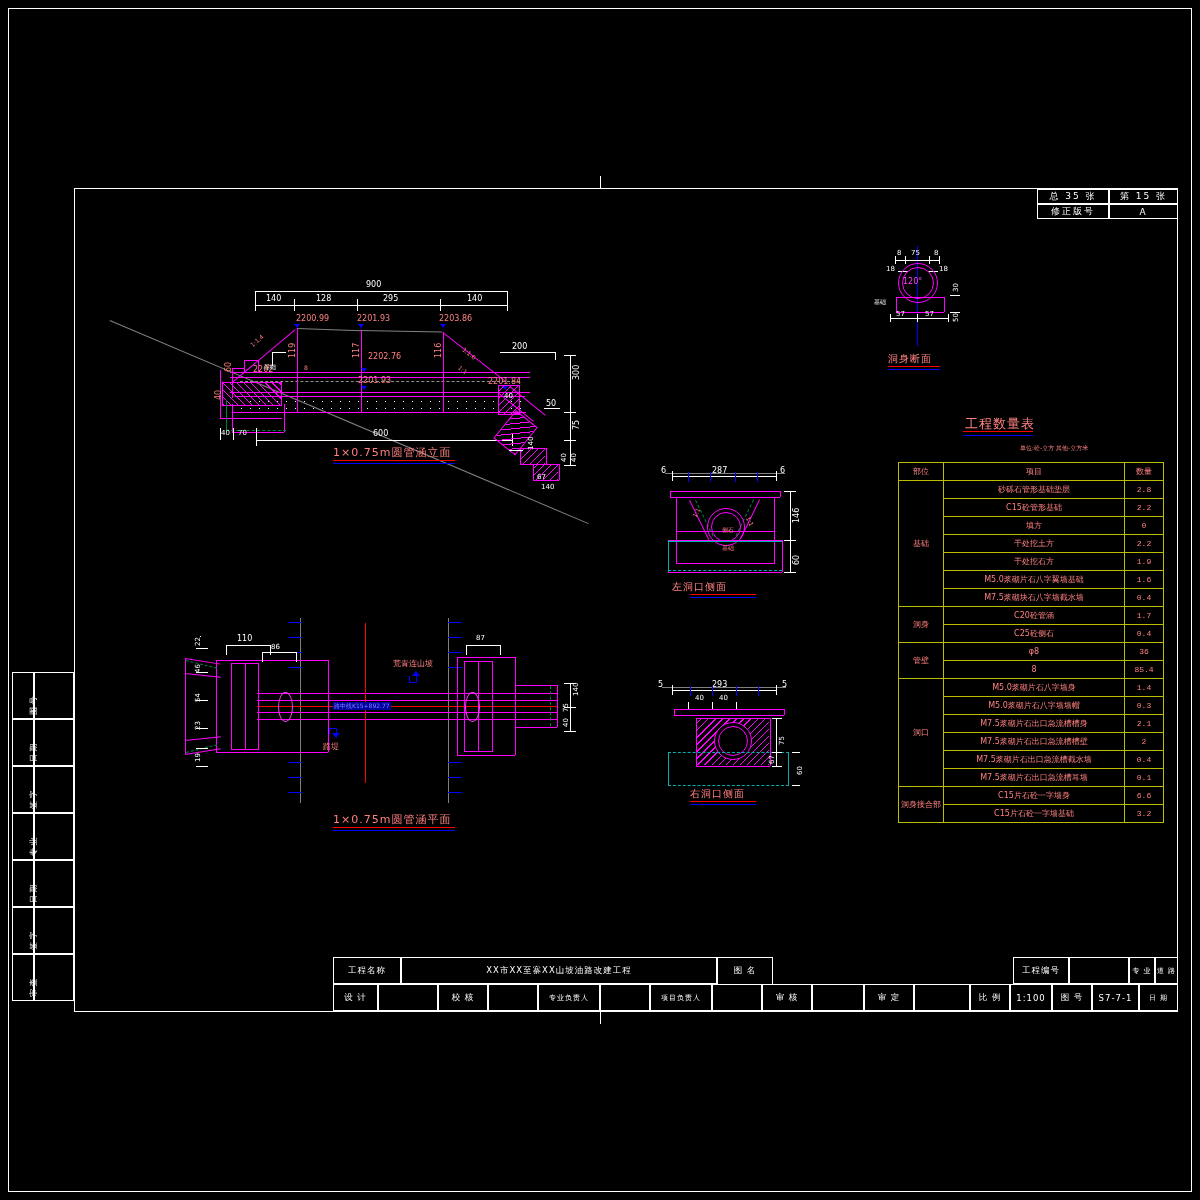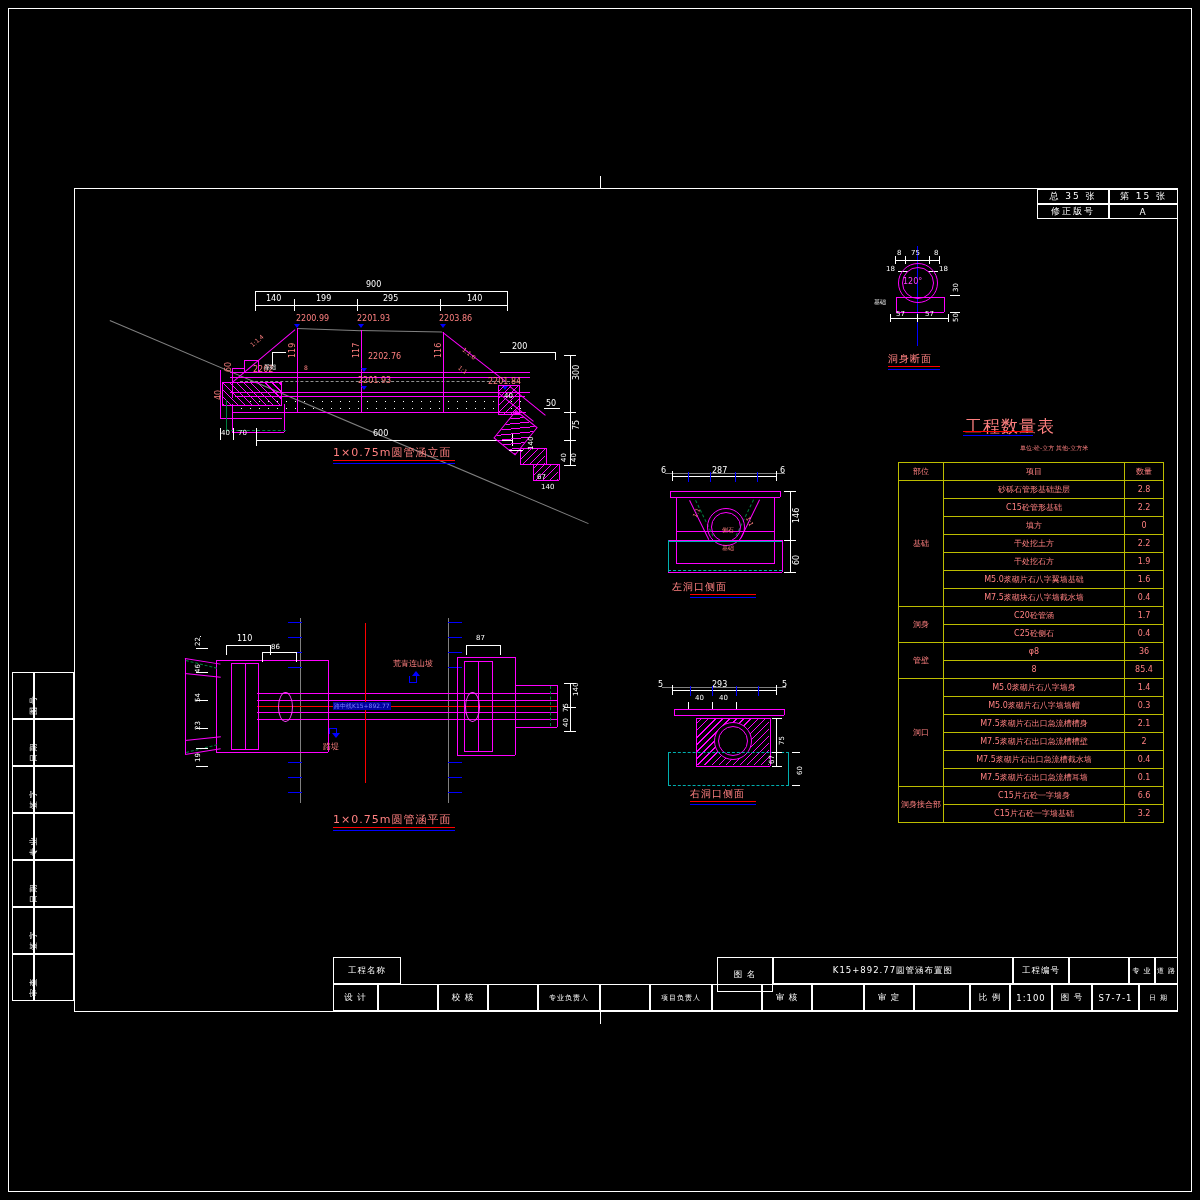--- a/index.html
+++ b/index.html
@@ -30,21 +30,21 @@
   
   .hdrbox{position:absolute;border:1px solid #ffffff;box-sizing:border-box;color:#fff;font-size:9px;
           display:flex;align-items:center;justify-content:center;letter-spacing:2px;}
 
   
   #qtable{position:absolute;left:898px;top:462px;border-collapse:collapse;}
   #qtable td{border:1px solid #bdbd00;color:#ff8080;font-size:8px;height:17px;padding:0 2px;
              text-align:center;white-space:nowrap;}
   #qtable td.sec{width:40px;}
   #qtable td.itm{width:176px;}
-  #qtable td.qty{width:34px;}
+  #qtable td.qty{width:34px;font-family:Liberation Mono, monospace;}
   #qtable td.hd{color:#ff8080;}
 
   .ttl{position:absolute;color:#ff8080;font-size:11px;white-space:nowrap;letter-spacing:1px;}
   .ttlRed{position:absolute;background:#ff0000;height:1px;}
   .ttlBlue{position:absolute;background:#0000ff;height:1px;}
 
   
   #notes{position:absolute;left:845px;top:826px;color:#ff8080;font-size:9px;line-height:12.6px;white-space:pre;}
 
   
@@ -129,21 +129,21 @@
     <div class="ln" style="left:507px;top:291px;width:1px;height:14px;"></div>
     <div class="txtW" style="left:366px;top:280px;">900</div>
 
     <div class="ln" style="left:255px;top:305px;width:253px;height:1px;"></div>
     <div class="ln" style="left:255px;top:299px;width:1px;height:12px;"></div>
     <div class="ln" style="left:294px;top:299px;width:1px;height:12px;"></div>
     <div class="ln" style="left:357px;top:299px;width:1px;height:12px;"></div>
     <div class="ln" style="left:440px;top:299px;width:1px;height:12px;"></div>
     <div class="ln" style="left:507px;top:299px;width:1px;height:12px;"></div>
     <div class="txtW" style="left:266px;top:294px;">140</div>
-    <div class="txtW" style="left:316px;top:294px;">199</div>
+    <div class="txtW" style="left:316px;top:294px;">128</div>
     <div class="txtW" style="left:383px;top:294px;">295</div>
     <div class="txtW" style="left:467px;top:294px;">140</div>
 
     <div class="txtP" style="left:296px;top:314px;">2200.99</div>
     <div class="txtP" style="left:357px;top:314px;">2201.93</div>
     <div class="txtP" style="left:439px;top:314px;">2203.86</div>
     <div class="arrowdn" style="left:294px;top:324px;"></div>
     <div class="arrowdn" style="left:358px;top:324px;"></div>
     <div class="arrowdn" style="left:440px;top:324px;"></div>
 
@@ -528,21 +528,21 @@
     <div class="txtW" style="left:952px;top:292px;font-size:7px;"><span class="rot90" style="display:inline-block;">30</span></div>
     <div class="txtW" style="left:952px;top:322px;font-size:7px;"><span class="rot90" style="display:inline-block;">50</span></div>
 
     <div class="txtW" style="left:874px;top:297px;font-size:6px;">基础</div>
 
     <div class="ttl" style="left:888px;top:352px;font-size:10px;">洞身断面</div>
     <div class="ttlRed" style="left:888px;top:366px;width:52px;"></div>
     <div class="ttlBlue" style="left:888px;top:369px;width:52px;"></div>
   </div>
 
-  <div class="ttl" style="left:965px;top:415px;font-size:17px;">工程数量表</div>
+  <div class="ttl" style="left:965px;top:415px;font-size:13px;">工程数量表</div>
   <div class="ttlRed" style="left:963px;top:431px;width:70px;"></div>
   <div class="ttlBlue" style="left:963px;top:435px;width:70px;"></div>
   <div style="position:absolute;left:1020px;top:444px;color:#ff8080;font-size:6px;white-space:nowrap;">单位:砼-立方  其他-立方米</div>
 
   <table id="qtable">
     <tbody>
       <tr>
         <td class="sec hd">部位</td>
         <td class="itm hd">项目</td>
         <td class="qty hd">数量</td>
@@ -633,22 +633,22 @@
           <td class="itm">C15片石砼一字墙基础</td>
           <td class="qty">3.2</td>
         </tr>
     </tbody>
   </table>
 
 
   <div id="tblock">
 
     <div class="c" style="left:0;top:0;width:68px;height:27px;">工程名称</div>
-    <div class="c" style="left:384px;top:0;width:56px;height:35px;">图    名</div>
-    <div class="c" style="left:440px;top:0;width:240px;height:27px;">K15+892.77圆管涵布置图</div>
+    <div class="c" style="left:68px;top:0;width:316px;height:27px;">XX市XX至寨XX山坡油路改建工程</div>
+    <div class="c" style="left:384px;top:0;width:56px;height:28px;">图    名</div>
     <div class="c" style="left:680px;top:0;width:56px;height:27px;">工程编号</div>
     <div class="c" style="left:736px;top:0;width:60px;height:27px;"></div>
     <div class="c" style="left:796px;top:0;width:26px;height:27px;font-size:7px;">专    业</div>
     <div class="c" style="left:822px;top:0;width:23px;height:27px;font-size:7px;">道    路</div>
 
     <div class="c" style="left:0;top:27px;width:45px;height:27px;">设    计</div>
     <div class="c" style="left:45px;top:27px;width:60px;height:27px;"></div>
     <div class="c" style="left:105px;top:27px;width:50px;height:27px;">校    核</div>
     <div class="c" style="left:155px;top:27px;width:50px;height:27px;"></div>
     <div class="c" style="left:205px;top:27px;width:62px;height:27px;font-size:7px;">专业负责人</div>

